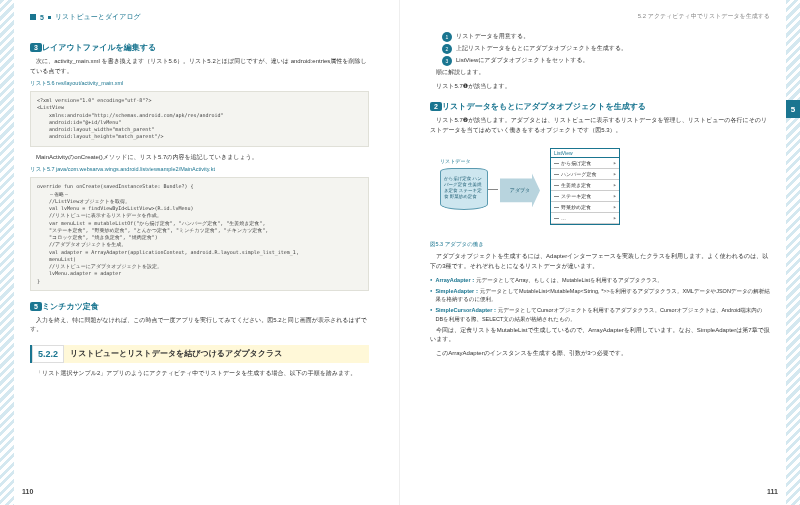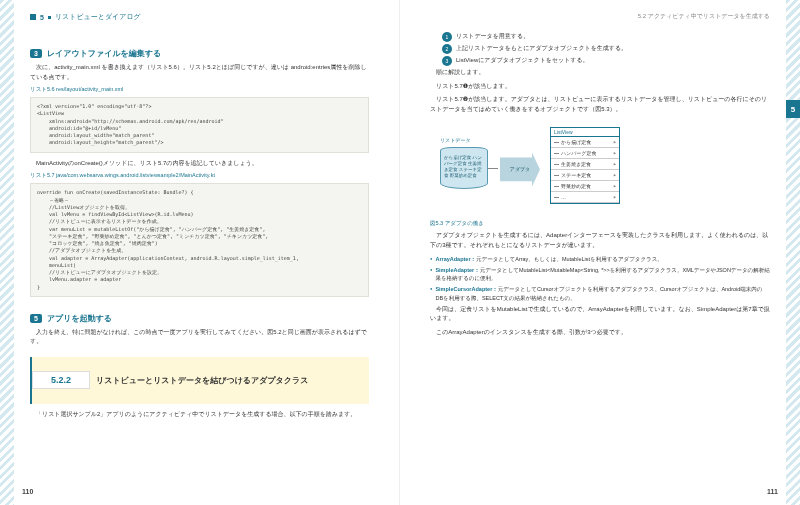--- a/index.html
+++ b/index.html
@@ -5,32 +5,32 @@
   *{margin:0;padding:0;box-sizing:border-box}
   body{width:800px;height:505px;font-family:"Hiragino Sans","Yu Gothic",sans-serif;font-size:6.5px;color:#333;display:flex;position:relative;background:#fff}
   .page{width:400px;height:505px;padding:18px 30px 22px;position:relative}
   .left{border-right:1px solid #eee}
   .edge{position:absolute;top:0;width:14px;height:505px;background:repeating-linear-gradient(135deg,#d4e8f0 0 3px,#fff 3px 6px)}
   .edge.l{left:0}.edge.r{right:0}
   .rtop{position:absolute;top:12px;left:30px;display:flex;align-items:center;gap:4px;color:#1a7590;font-size:7px}
   .rtop .sq{width:6px;height:6px;background:#1a7590}
   .rtop-r{position:absolute;top:12px;right:30px;font-size:6px;color:#888}
   .tab{position:absolute;right:0;top:100px;width:14px;height:18px;background:#1a7590;color:#fff;font-size:8px;font-weight:700;display:flex;align-items:center;justify-content:center}
-  .num-step{display:flex;align-items:center;gap:5px;margin-top:16px;margin-bottom:4px}
+  .num-step{display:flex;align-items:center;margin-top:10px;margin-bottom:4px}
   .num-step .b{background:#1a7590;color:#fff;padding:1px 4px;font-size:7px;font-weight:700;border-radius:2px}
   .num-step .t{color:#1a7590;font-size:8px;font-weight:700}
   .ol{margin-left:12px}
   .ol .it{display:flex;gap:4px;margin-bottom:2px;font-size:6px}
   .ol .nn{width:10px;height:10px;border-radius:50%;background:#1a7590;color:#fff;display:inline-flex;align-items:center;justify-content:center;font-size:5px;flex-shrink:0}
   p{font-size:6px;line-height:1.6;text-indent:6px;margin-bottom:4px}
   .cap{color:#1a7590;font-size:5.5px;margin:4px 0}
   .code{background:#f4f4f0;border:1px solid #e0e0d8;padding:5px 6px;font-family:Menlo,monospace;font-size:5px;line-height:1.45;white-space:pre;color:#444;margin-bottom:6px;position:relative;overflow:hidden}
   .sec{background:linear-gradient(#fff8d8,#fff8d8);border-left:2px solid #1a7590;display:flex;align-items:center;margin-top:10px;margin-bottom:6px}
-  .sec .n{background:#fff;color:#1a7590;font-weight:700;padding:3px 18px;font-size:9px;border:1px solid #ddd}
-  .sec .t{padding:18px 6px;font-weight:700;font-size:8px}
+  .sec .n{background:#fff;color:#1a7590;font-weight:700;padding:3px 5px;font-size:9px;border:1px solid #ddd}
+  .sec .t{padding:3px 6px;font-weight:700;font-size:8px}
   .pn{position:absolute;bottom:10px;font-size:7px;font-weight:700;color:#444}
   .pn.l{left:22px}.pn.r{right:22px}
   .diag{margin:8px 0;position:relative;height:90px}
   .cyl{position:absolute;left:10px;top:25px;width:48px}
   .cylTop{height:7px;background:#cde6ef;border:1px solid #5a9ab0;border-radius:50%/100%}
   .cylBody{height:38px;background:#cde6ef;border-left:1px solid #5a9ab0;border-right:1px solid #5a9ab0;border-bottom:1px solid #5a9ab0;border-radius:0 0 24px 24px/0 0 6px 6px;margin-top:-3px;font-size:4.5px;color:#1a5a70;padding:4px 3px;line-height:1.3}
   .cylLabel{color:#1a7590;font-size:5px;position:absolute;top:15px;left:10px}
   .adapter{position:absolute;left:70px;top:30px;width:40px;height:34px;background:#b8d4de;display:flex;align-items:center;justify-content:center;font-size:5px;color:#1a5a70;clip-path:polygon(0 15%,80% 15%,80% 0,100% 50%,80% 100%,80% 85%,0 85%)}
   .lv{position:absolute;left:120px;top:5px;width:70px;border:1px solid #1a7590}
   .lv .h{font-size:5px;color:#1a7590;padding:1px 3px;border-bottom:1px solid #1a7590}
@@ -83,21 +83,21 @@
     "コロッケ定食", "焼き魚定食", "焼肉定食")
     //アダプタオブジェクトを生成。
     val adapter = ArrayAdapter(applicationContext, android.R.layout.simple_list_item_1,
     menuList)
     //リストビューにアダプタオブジェクトを設定。
     lvMenu.adapter = adapter
 }</div>
 
   <div class="num-step">
     <span class="b">5</span>
-    <span class="t">アプリを起動する</span>
+    <span class="t">ミンチカツ定食</span>
   </div>
   <p>入力を終え、特に問題がなければ、この時点で一度アプリを実行してみてください。図5.2と同じ画面が表示されるはずです。</p>
 
   <div class="sec">
     <span class="n">5.2.2</span>
     <span class="t">リストビューとリストデータを結びつけるアダプタクラス</span>
   </div>
   <p>「リスト選択サンプル2」アプリのようにアクティビティ中でリストデータを生成する場合、以下の手順を踏みます。</p>
 
   <div class="pn l">110</div>
@@ -120,20 +120,24 @@
       </div>
     <div class="it">
         <span class="nn">3</span>
         <span>ListViewにアダプタオブジェクトをセットする。</span>
       </div>
   </div>
   <p>順に解説します。</p>
 
   <p>リスト5.7❶が該当します。</p>
 
+  <div class="num-step">
+    <span class="b">2</span>
+    <span class="t">リストデータをもとにアダプタオブジェクトを生成する</span>
+  </div>
   <p>リスト5.7❷が該当します。アダプタとは、リストビューに表示するリストデータを管理し、リストビューの各行にそのリストデータを当てはめていく働きをするオブジェクトです（図5.3）。</p>
 
   <div class="diag">
     <div class="cylLabel">リストデータ</div>
     <div class="cyl">
       <div class="cylTop"></div>
       <div class="cylBody">から揚げ定食
 ハンバーグ定食
 生姜焼き定食
 ステーキ定食

